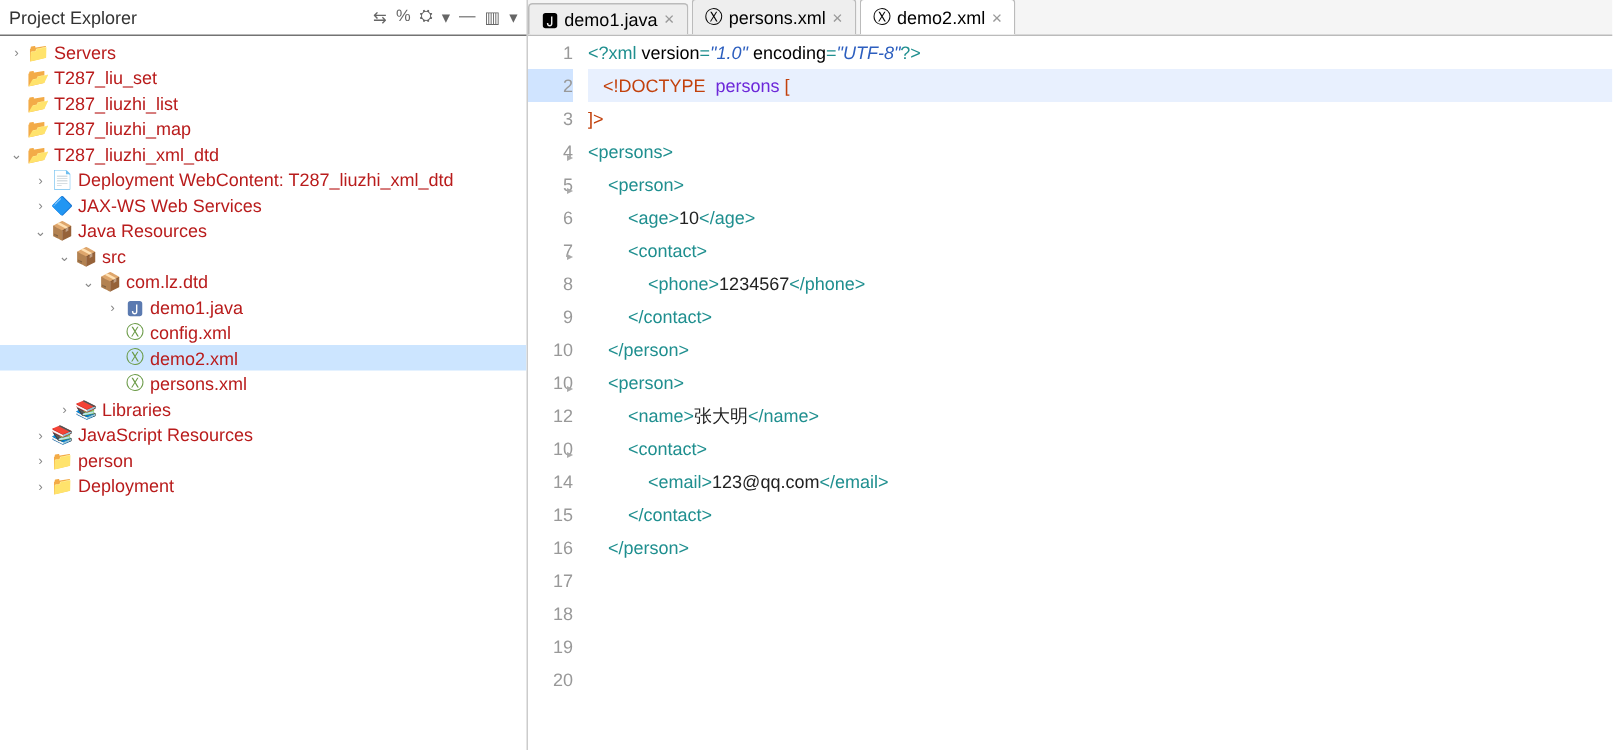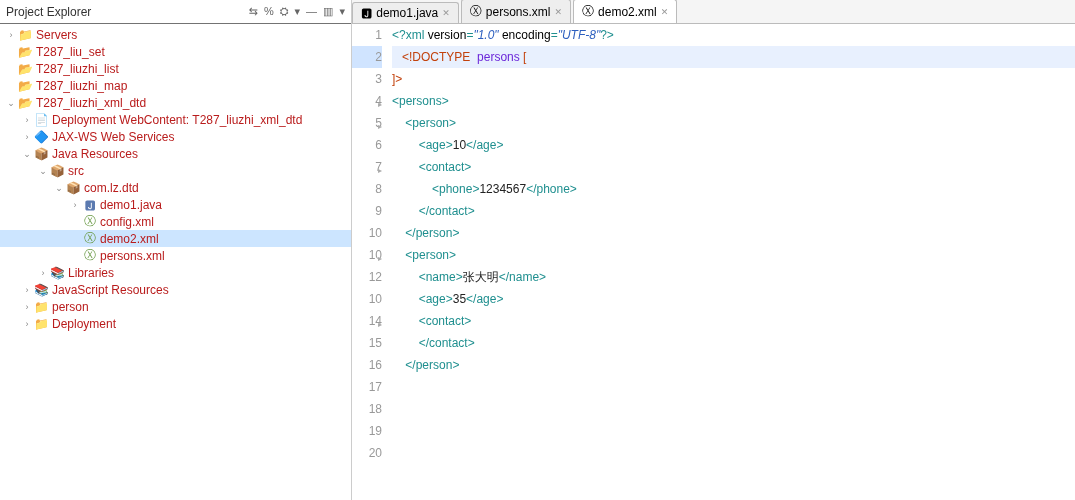--- a/index.html
+++ b/index.html
@@ -200,19 +200,19 @@
         <div class="ln"><span class="t-doct">]</span><span class="t-doct">&gt;</span></div>
         <div class="ln fold"><span class="t-tag">&lt;persons&gt;</span></div>
         <div class="ln fold"><span class="t-txt">    </span><span class="t-tag">&lt;person&gt;</span></div>
         <div class="ln"><span class="t-txt">        </span><span class="t-tag">&lt;age&gt;</span><span class="t-txt">10</span><span class="t-tag">&lt;/age&gt;</span></div>
         <div class="ln fold"><span class="t-txt">        </span><span class="t-tag">&lt;contact&gt;</span></div>
         <div class="ln"><span class="t-txt">            </span><span class="t-tag">&lt;phone&gt;</span><span class="t-txt">1234567</span><span class="t-tag">&lt;/phone&gt;</span></div>
         <div class="ln"><span class="t-txt">        </span><span class="t-tag">&lt;/contact&gt;</span></div>
         <div class="ln"><span class="t-txt">    </span><span class="t-tag">&lt;/person&gt;</span></div>
         <div class="ln fold"><span class="t-txt">    </span><span class="t-tag">&lt;person&gt;</span></div>
         <div class="ln"><span class="t-txt">        </span><span class="t-tag">&lt;name&gt;</span><span class="t-txt">张大明</span><span class="t-tag">&lt;/name&gt;</span></div>
-        <div class="ln"><span class="t-txt">        </span><span class="t-tag">&lt;age&gt;</span><span class="t-txt">35</span><span class="t-tag">&lt;/age&gt;</span></div>
         <div class="ln fold"><span class="t-txt">        </span><span class="t-tag">&lt;contact&gt;</span></div>
+        <div class="ln"><span class="t-txt">            </span><span class="t-tag">&lt;email&gt;</span><span class="t-txt">123@qq.com</span><span class="t-tag">&lt;/email&gt;</span></div>
         <div class="ln"><span class="t-txt">        </span><span class="t-tag">&lt;/contact&gt;</span></div>
         <div class="ln"><span class="t-txt">    </span><span class="t-tag">&lt;/person&gt;</span></div>
       </div>
   </div>
 </div>
 
 </body></html>

